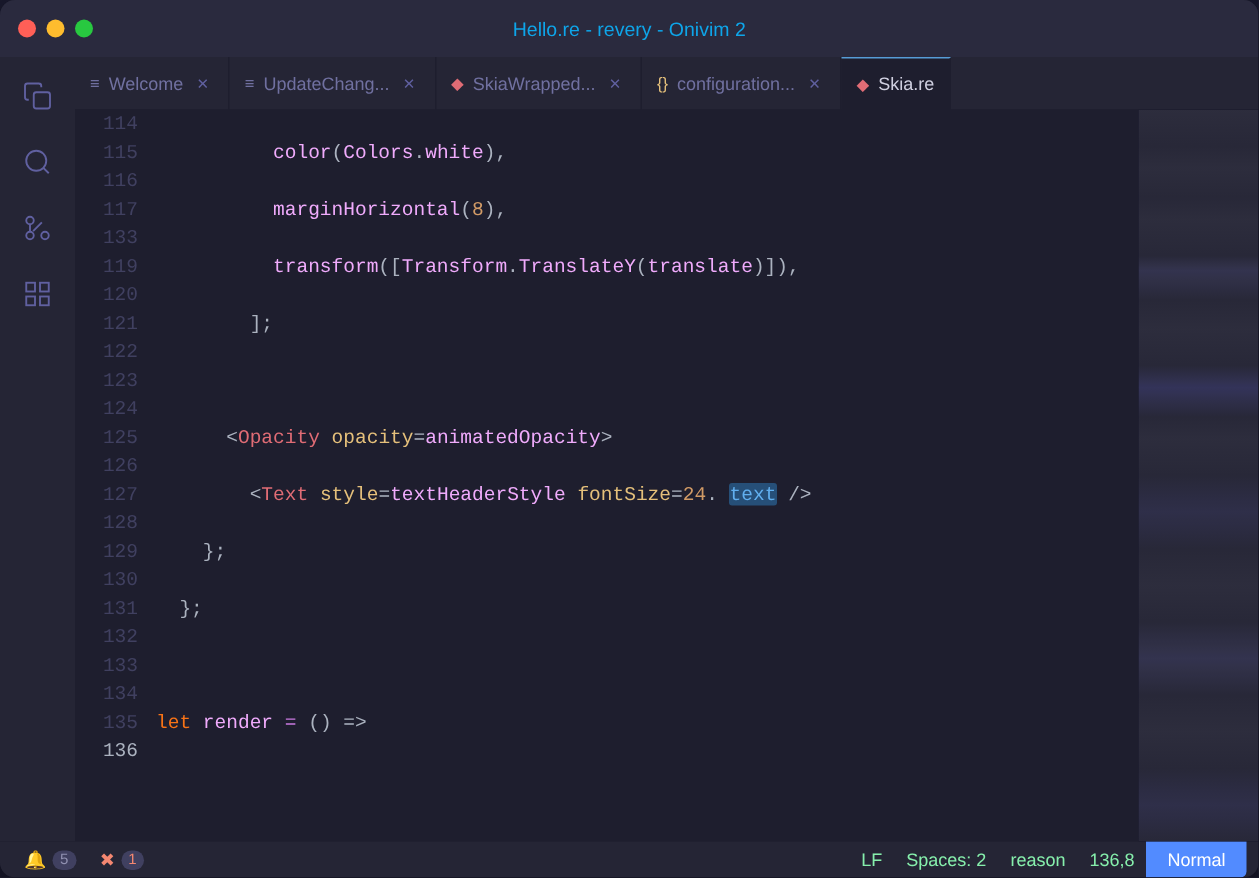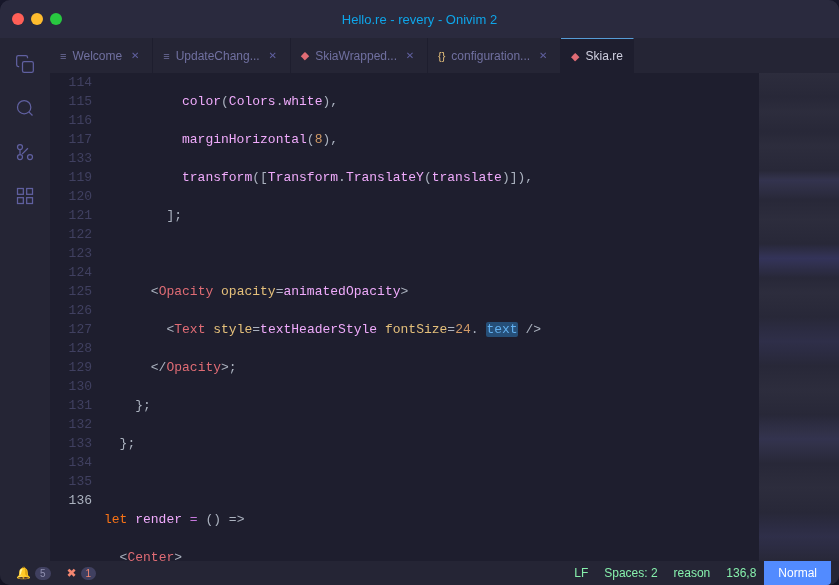--- a/index.html
+++ b/index.html
@@ -347,26 +347,24 @@
           <div class="code-line" style="color:#abb2bf">136</div>
         </div>
         <div class="code-content">
 <span class="code-line">          <span class="fn">color</span><span class="white">(</span><span class="fn">Colors</span><span class="white">.</span><span class="fn">white</span><span class="white">),</span></span>
 <span class="code-line">          <span class="fn">marginHorizontal</span><span class="white">(</span><span class="num">8</span><span class="white">),</span></span>
 <span class="code-line">          <span class="fn">transform</span><span class="white">([</span><span class="fn">Transform</span><span class="white">.</span><span class="fn">TranslateY</span><span class="white">(</span><span class="fn">translate</span><span class="white">)]),</span></span>
 <span class="code-line">        <span class="white">];</span></span>
 <span class="code-line"></span>
 <span class="code-line">      <span class="white">&lt;</span><span class="tag">Opacity</span> <span class="attr">opacity</span><span class="white">=</span><span class="fn">animatedOpacity</span><span class="white">&gt;</span></span>
 <span class="code-line">        <span class="white">&lt;</span><span class="tag">Text</span> <span class="attr">style</span><span class="white">=</span><span class="fn">textHeaderStyle</span> <span class="attr">fontSize</span><span class="white">=</span><span class="num">24</span><span class="white">.</span> <span class="highlight-word"><span style="color:#61afef">text</span></span> <span class="white">/&gt;</span></span>
-<span class="code-line">      <span class="white">&lt;/</span><span class="tag">Opacity</span><span class="white">&gt;;</span></span>
 <span class="code-line">    <span class="white">};</span></span>
 <span class="code-line">  <span class="white">};</span></span>
 <span class="code-line"></span>
 <span class="code-line"><span class="kw">let</span> <span class="fn">render</span> <span class="op">=</span> <span class="white">() =&gt;</span></span>
-<span class="code-line">  <span class="white">&lt;</span><span class="tag">Center</span><span class="white">&gt;</span></span>
 
 
 
 
 
 
 
 
 
 

